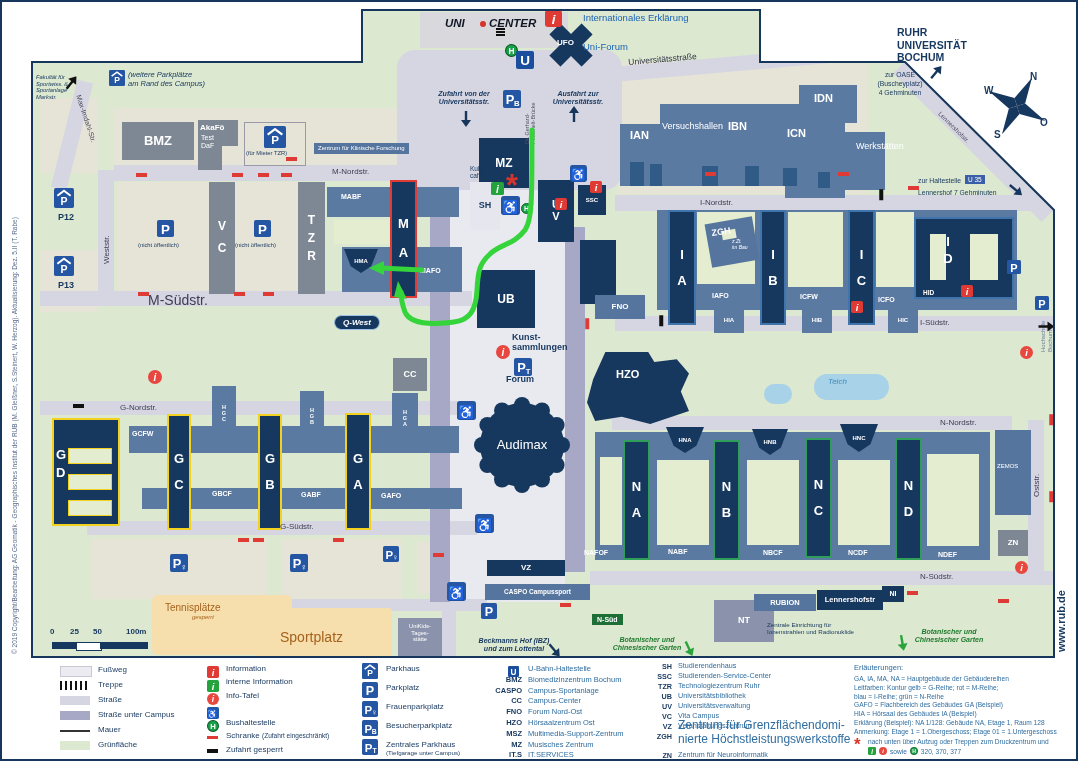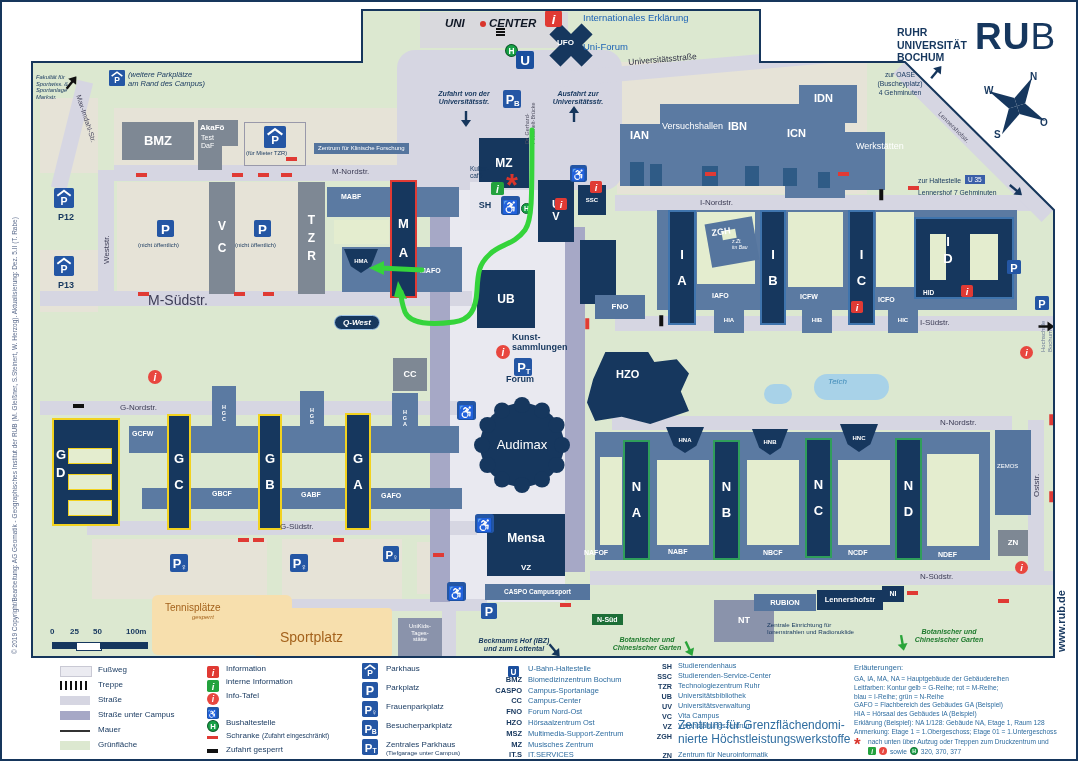--- a/index.html
+++ b/index.html
@@ -27,21 +27,20 @@
 </head>
 <body>
 
 <div class="page">
 
   <div class="brand">
     <div>RUHR</div>
     <div>UNIVERSITÄT</div>
     <div>BOCHUM</div>
   </div>
-  <div class="rublogo"><b>RU</b><span class="lt">B</span></div>
 
   <div class="vtext copyright">© 2019 Copyright/Bearbeitung: AG Geomatik - Geographisches Institut der RUB (M. Gleißner, S.Steinert, W. Herzog). Aktualisierung: Dez. 5.II (T. Rabe)</div>
   <div class="vtext website">www.rub.de</div>
 
   <div id="map">
       <div id="mapbg"></div>
       <div style="position: absolute; left: 112px; top: 106px; width: 312px; height: 64px; background: rgb(230, 227, 215); z-index: 1;"></div>
       <div style="position: absolute; left: 38px; top: 96px; width: 58px; height: 75px; background: rgb(230, 227, 215); z-index: 1;"></div>
       <div style="position: absolute; left: 38px; top: 248px; width: 58px; height: 62px; background: rgb(230, 227, 215); z-index: 1;"></div>
       <div style="position: absolute; left: 115px; top: 180px; width: 196px; height: 112px; background: rgb(230, 227, 215); z-index: 1;"></div>
@@ -144,23 +143,20 @@
       <div style="position: absolute; left: 475px; top: 268px; width: 58px; height: 58px; background: rgb(22, 55, 94); z-index: 3; display: flex; align-items: center; justify-content: center; text-align: center; box-sizing: border-box;">
         <span style="color: rgb(255, 255, 255); font-weight: bold; font-size: 12px; line-height: 1.05; white-space: pre-line;">UB</span>
       </div>
       <div style="position: absolute; left: 593px; top: 293px; width: 50px; height: 24px; background: rgb(85, 117, 158); z-index: 3; display: flex; align-items: center; justify-content: center; text-align: center; box-sizing: border-box;">
         <span style="color: rgb(255, 255, 255); font-weight: bold; font-size: 8px; line-height: 1.05; white-space: pre-line;">FNO</span>
       </div>
       <div style="position: absolute; left: 391px; top: 356px; width: 34px; height: 33px; background: rgb(126, 136, 148); z-index: 3; display: flex; align-items: center; justify-content: center; text-align: center; box-sizing: border-box;">
         <span style="color: rgb(255, 255, 255); font-weight: bold; font-size: 9px; line-height: 1.05; white-space: pre-line;">CC</span>
       </div>
       <div class="clip-hzo" style="position: absolute; left: 585px; top: 350px; width: 102px; height: 72px; background: rgb(22, 55, 94); z-index: 3; display: flex; align-items: center; justify-content: center; text-align: center; box-sizing: border-box;"></div>
-      <div style="position: absolute; left: 485px; top: 512px; width: 78px; height: 48px; background: rgb(22, 55, 94); z-index: 3; display: flex; align-items: center; justify-content: center; text-align: center; box-sizing: border-box;">
-        <span style="color: rgb(255, 255, 255); font-weight: bold; font-size: 12px; line-height: 1.05; white-space: pre-line;">Mensa</span>
-      </div>
       <div style="position: absolute; left: 485px; top: 558px; width: 78px; height: 16px; background: rgb(22, 55, 94); z-index: 3; display: flex; align-items: center; justify-content: center; text-align: center; box-sizing: border-box;">
         <span style="color: rgb(255, 255, 255); font-weight: bold; font-size: 8px; line-height: 1.05; white-space: pre-line;">VZ</span>
       </div>
       <div class="clip-pent" style="position: absolute; left: 342px; top: 247px; width: 34px; height: 24px; background: rgb(22, 55, 94); z-index: 3; display: flex; align-items: center; justify-content: center; text-align: center; box-sizing: border-box;">
         <span style="color: rgb(255, 255, 255); font-weight: bold; font-size: 6px; line-height: 1.05; white-space: pre-line;">HMA</span>
       </div>
       <div style="position: absolute; left: 712px; top: 305px; width: 30px; height: 26px; background: rgb(91, 122, 162); z-index: 3; display: flex; align-items: center; justify-content: center; text-align: center; box-sizing: border-box;">
         <span style="color: rgb(255, 255, 255); font-weight: bold; font-size: 6px; line-height: 1.05; white-space: pre-line;">HIA</span>
       </div>
       <div style="position: absolute; left: 800px; top: 305px; width: 30px; height: 26px; background: rgb(91, 122, 162); z-index: 3; display: flex; align-items: center; justify-content: center; text-align: center; box-sizing: border-box;">

